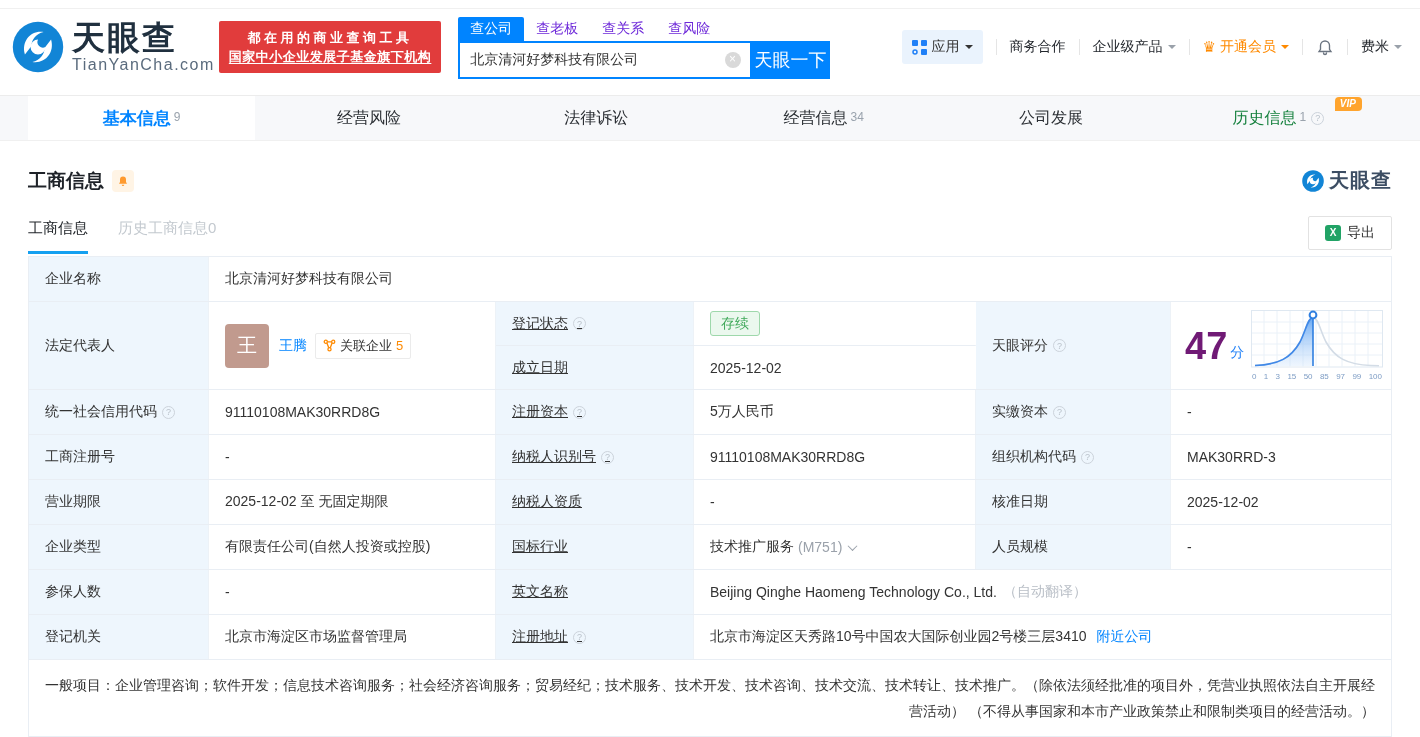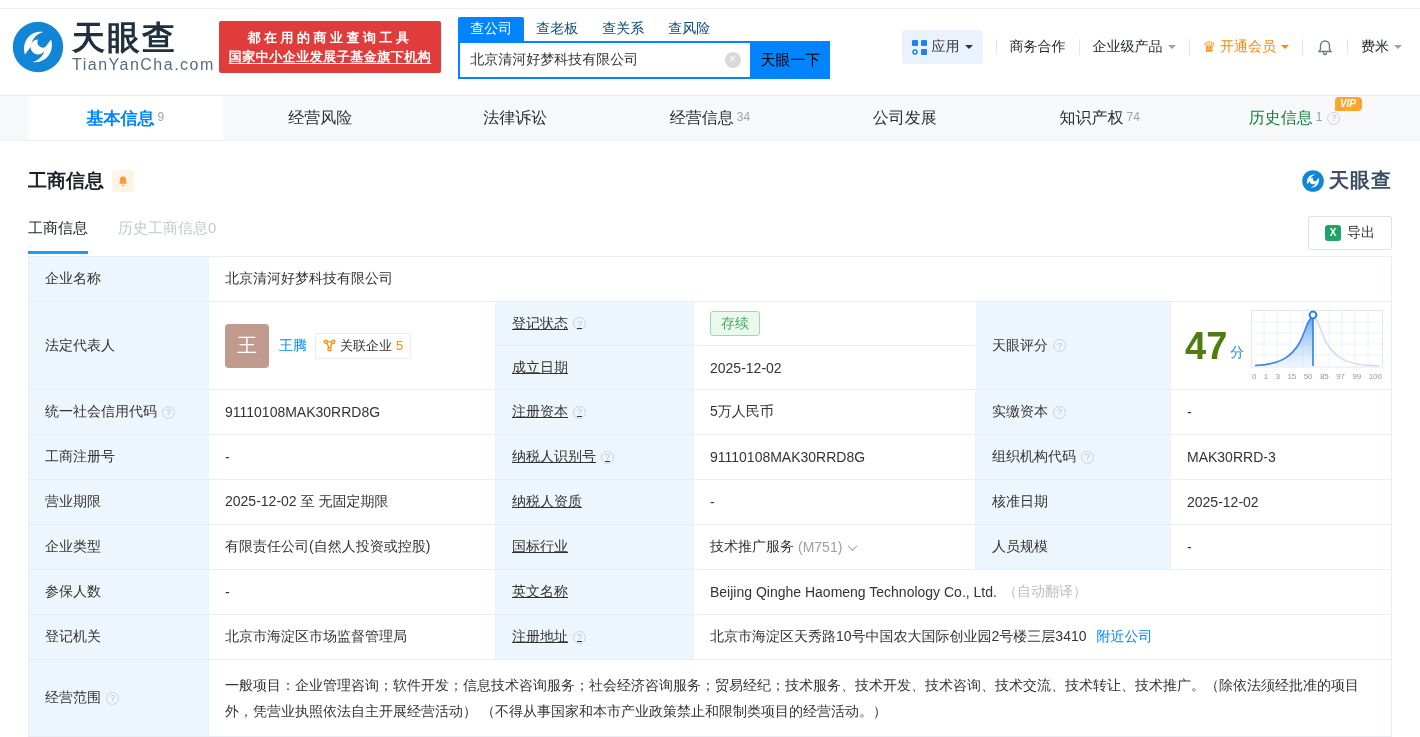--- a/index.html
+++ b/index.html
@@ -16,27 +16,27 @@
   .logo { display: flex; align-items: center; cursor: pointer; }
   .logo svg { width: 56px; height: 56px; }
   .logo-txt { margin-left: 6px; }
   .logo-cn { font-size: 33px; font-weight: bold; color: #20303f; letter-spacing: 2px; line-height: 34px; }
   .logo-en { font-size: 16px; color: #5a6b7d; letter-spacing: 1.5px; margin-top: 1px; }
   .slogan { margin-left: 4px; background: #e13c3c; color: #fff; padding: 7px 10px; border-radius: 2px; text-align: center; }
   .slogan .s1 { font-size: 13px; font-weight: bold; letter-spacing: 3.5px; line-height: 19px; white-space: nowrap; }
   .slogan .s2 { font-size: 13px; font-weight: bold; letter-spacing: 0.5px; line-height: 19px; white-space: nowrap; text-decoration: underline; text-underline-offset: 2px; }
   .search { margin-left: 17px; width: 448px; }
   .s-tabs { display: flex; align-items: flex-end; height: 26px; text-align: right; }
-  .s-tab { font-size: 14px; color: #0c4a6e; padding: 3px 12px; cursor: pointer; white-space: nowrap; }
+  .s-tab { font-size: 14px; color: #6d28d9; padding: 3px 12px; cursor: pointer; white-space: nowrap; }
   .s-tab.active { background: #0084ff; color: #fff; border-radius: 2px 2px 0 0; }
   .s-row { display: flex; height: 38px; }
   .s-input-wrap { flex: 1; border: 2px solid #0084ff; display: flex; align-items: center; background: #fff; }
   .s-input-wrap input { border: none; outline: none; flex: 1; font-size: 14px; color: #333; padding: 0 8px 0 10px; font-family: inherit; background: transparent; }
   .clear-ic { width: 16px; height: 16px; border-radius: 50%; background: #d9d9d9; color: #fff; font-size: 12px; line-height: 15px; text-align: center; margin-right: 9px; cursor: pointer; flex: 0 0 auto; }
-  .s-btn { width: 78px; background: #0084ff; color: #000000; border: none; font-size: 15px; cursor: pointer; font-family: inherit; }
+  .s-btn { width: 78px; background: #0084ff; color: #ffffff; border: none; font-size: 18px; cursor: pointer; font-family: inherit; }
   .topnav { margin-left: 72px; display: flex; align-items: center; white-space: nowrap; }
   .nav-sep { width: 1px; height: 16px; background: #e5e5e5; margin: 0 13px; }
   .nav-item { font-size: 14px; color: #23272d; cursor: pointer; display: inline-flex; align-items: center; }
   .apps-btn { background: #eaf3fd; border-radius: 3px; padding: 8px 10px; display: inline-flex; align-items: center; cursor: pointer; }
   .apps-btn svg { margin-right: 5px; }
   .caret { width: 0; height: 0; border: 4px solid transparent; border-top-color: currentColor; margin-left: 5px; transform: translateY(2px); }
   .caret.gray { color: #9aa1aa; }
   .vip-link { color: #ff8a00; }
   .crown { color: #ff8a00; font-size: 15px; margin-right: 4px; }
   .bell-btn { display: inline-flex; cursor: pointer; }
@@ -63,21 +63,21 @@
   .subtab-row { margin: 22px 28px 0; display: flex; align-items: center; }
   .subtab { font-size: 15px; color: #22262b; padding-bottom: 13px; border-bottom: 3px solid transparent; cursor: pointer; }
   .subtab.active { border-bottom-color: #15a0f0; }
   .subtab.off { color: #c3c9cf; margin-left: 30px; }
   .export-btn { margin-left: auto; margin-bottom: 6px; border: 1px solid #e2e2e2; border-radius: 2px; background: #fff; height: 34px; padding: 0 16px; display: inline-flex; align-items: center; font-size: 14px; color: #333; cursor: pointer; font-family: inherit; }
   .xls-ic { width: 16px; height: 16px; background: #21a366; border-radius: 3px; color: #fff; font-size: 10px; font-weight: bold; line-height: 16px; text-align: center; margin-right: 6px; }
 
   
   .biz-table { margin: 0 28px; border: 1px solid #e9eef4; border-bottom: none; }
   .row { display: flex; border-bottom: 1px solid #e9eef4; }
-  .cell { display: flex; align-items: center; padding: 0 14px 0 16px; min-height: 44px; border-right: 1px solid #edf2f7; }
+  .cell { display: flex; align-items: center; padding: 0 14px 0 16px; min-height: 44px; border-right: 1px solid #edf2f7; text-align: right; }
   .cell:last-child { border-right: none; }
   .cell.label { background: #eef6fd; color: #333; }
   .cell.value { background: #fff; }
   .c1 { width: 180px; flex: 0 0 auto; }
   .c2 { width: 287px; flex: 0 0 auto; }
   .c3 { width: 198px; flex: 0 0 auto; text-decoration: underline; }
   .c4 { width: 282px; flex: 0 0 auto; }
   .c5 { width: 195px; flex: 0 0 auto; }
   .c6 { flex: 1; }
   .span-rest { flex: 1; }
@@ -94,21 +94,21 @@
   .rel-badge { display: inline-flex; align-items: center; border: 1px solid #ebebeb; border-radius: 2px; padding: 3px 7px; margin-left: 8px; cursor: pointer; background: #fff; }
   .rel-badge svg { margin-right: 4px; }
   .rel-badge .t { font-size: 13px; color: #333; }
   .rel-badge .n { font-size: 13px; color: #ff8a00; margin-left: 4px; }
   .muted { color: #9aa1aa; }
   .note { color: #b8bec6; margin-left: 6px; }
   .chev { display: inline-block; width: 7px; height: 7px; border-right: 1px solid #9aa1aa; border-bottom: 1px solid #9aa1aa; transform: rotate(45deg) translate(-1px,-1px); margin-left: 7px; }
   .scope-cell { padding: 12px 16px; line-height: 26px; align-items: flex-start; display: block; }
 
   .score-cell { display: flex; align-items: center; padding: 0 8px 0 14px; }
-  .score-num { font-size: 38px; font-weight: bold; color: #4d7c0f; line-height: 1; }
+  .score-num { font-size: 38px; font-weight: bold; color: #701a75; line-height: 1; }
   .score-unit { font-size: 14px; color: #2080f7; margin: 14px 0 0 3px; }
   .chart { margin-left: auto; width: 132px; }
   .ticks { display: flex; justify-content: space-between; font-size: 8px; color: #7d9cc4; margin-top: 1px; padding: 0 1px; }
 </style>
 </head>
 <body>
 
 <div class="hairline"></div>
 
 <header class="topbar">
@@ -192,24 +192,20 @@
   </div>
   <div class="m-tab">
     <span class="lbl">法律诉讼</span>
   </div>
   <div class="m-tab">
     <span class="lbl">经营信息</span>
     <span class="cnt">34</span>
   </div>
   <div class="m-tab">
     <span class="lbl">公司发展</span>
-  </div>
-  <div class="m-tab">
-    <span class="lbl">知识产权</span>
-    <span class="cnt">74</span>
   </div>
   <div class="m-tab history">
     <span class="vip-badge">VIP</span>
     <span class="lbl">历史信息</span>
     <span class="cnt">1</span>
     <span class="help"></span>
   </div>
 </div>
 
 <div class="sec-head">
@@ -402,20 +398,16 @@
       <span>注册地址</span>
       <span class="help"></span>
     </div>
     <div class="cell value span-rest">
       <span>北京市海淀区天秀路10号中国农大国际创业园2号楼三层3410</span>
       <a class="blue-link" style="margin-left:10px">附近公司</a>
     </div>
   </div>
 
   <div class="row">
-    <div class="cell label c1">
-      <span>经营范围</span>
-      <span class="help"></span>
-    </div>
     <div class="cell value span-rest scope-cell">一般项目：企业管理咨询；软件开发；信息技术咨询服务；社会经济咨询服务；贸易经纪；技术服务、技术开发、技术咨询、技术交流、技术转让、技术推广。（除依法须经批准的项目外，凭营业执照依法自主开展经营活动） （不得从事国家和本市产业政策禁止和限制类项目的经营活动。）</div>
   </div>
 
 </div>
 
 </body></html>

